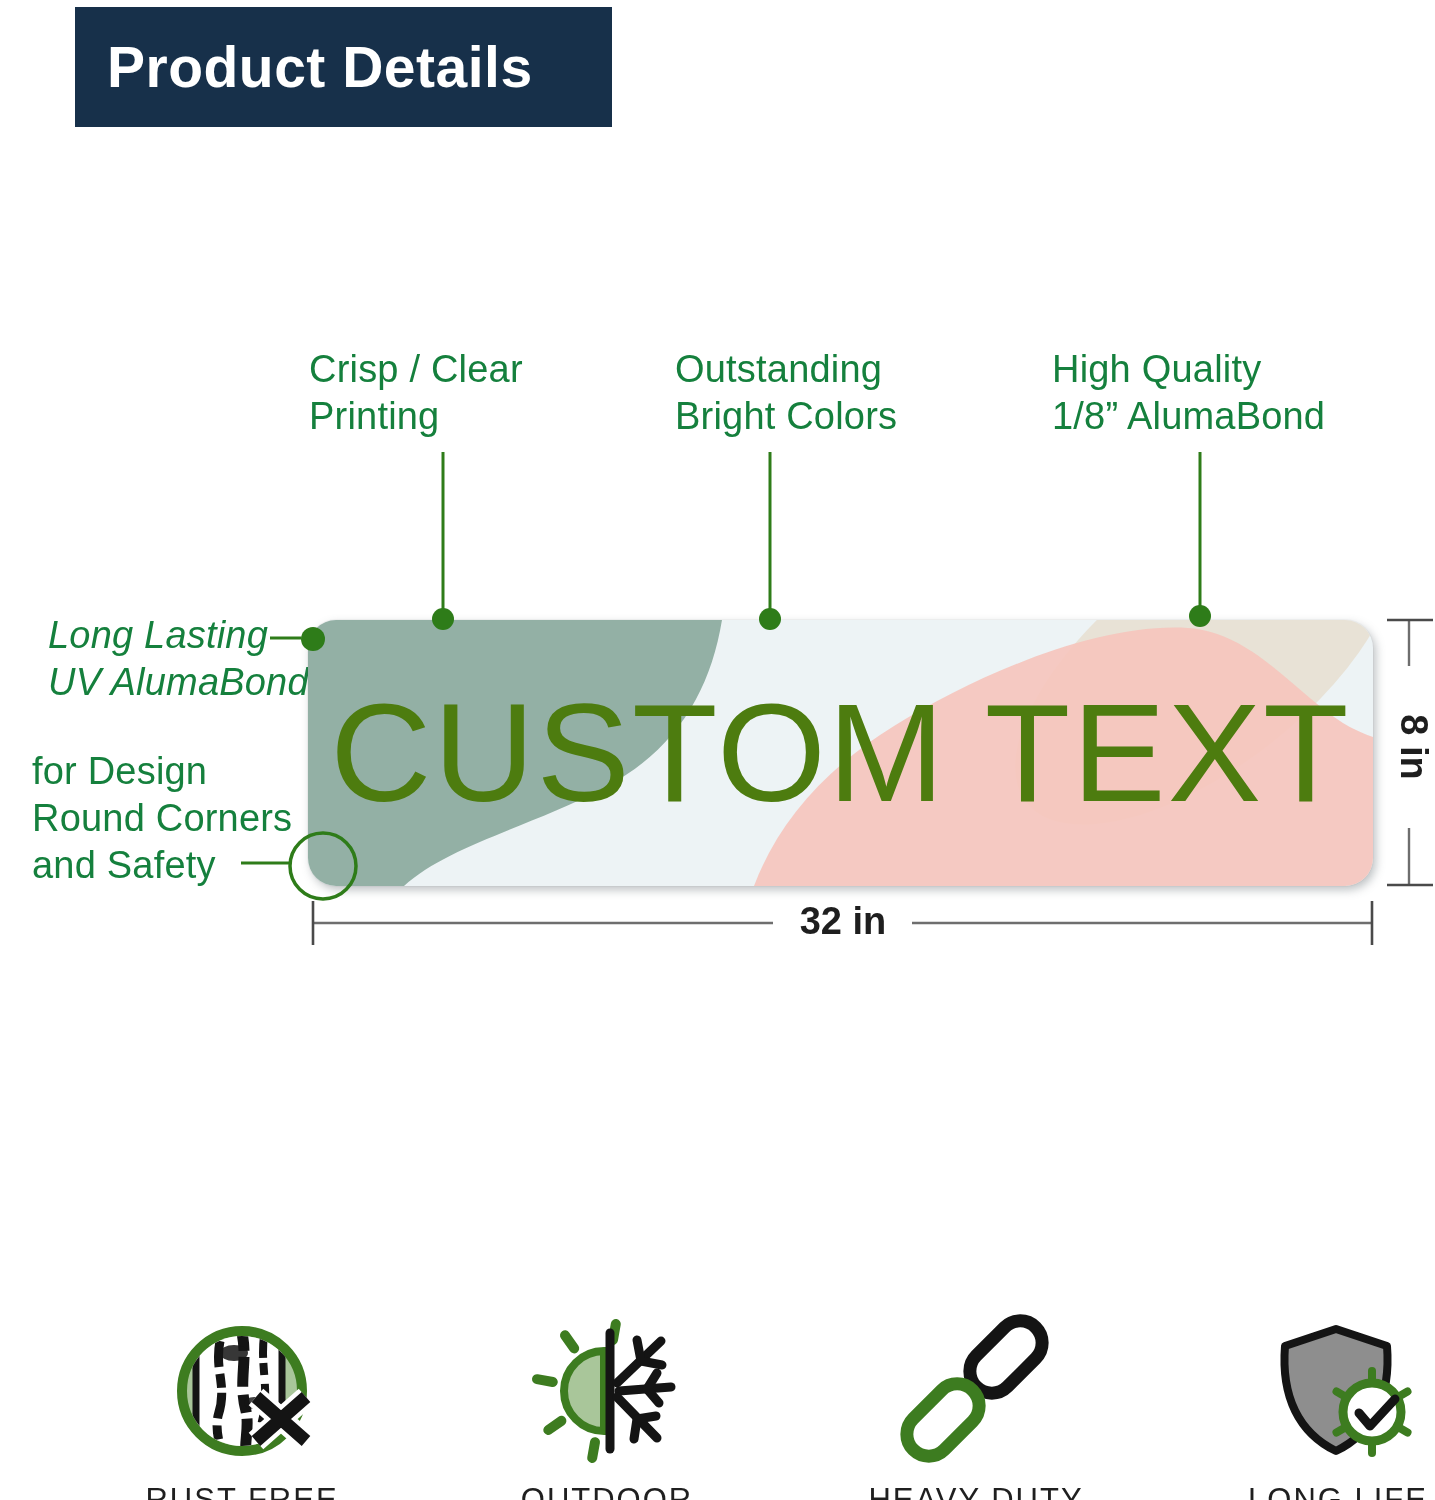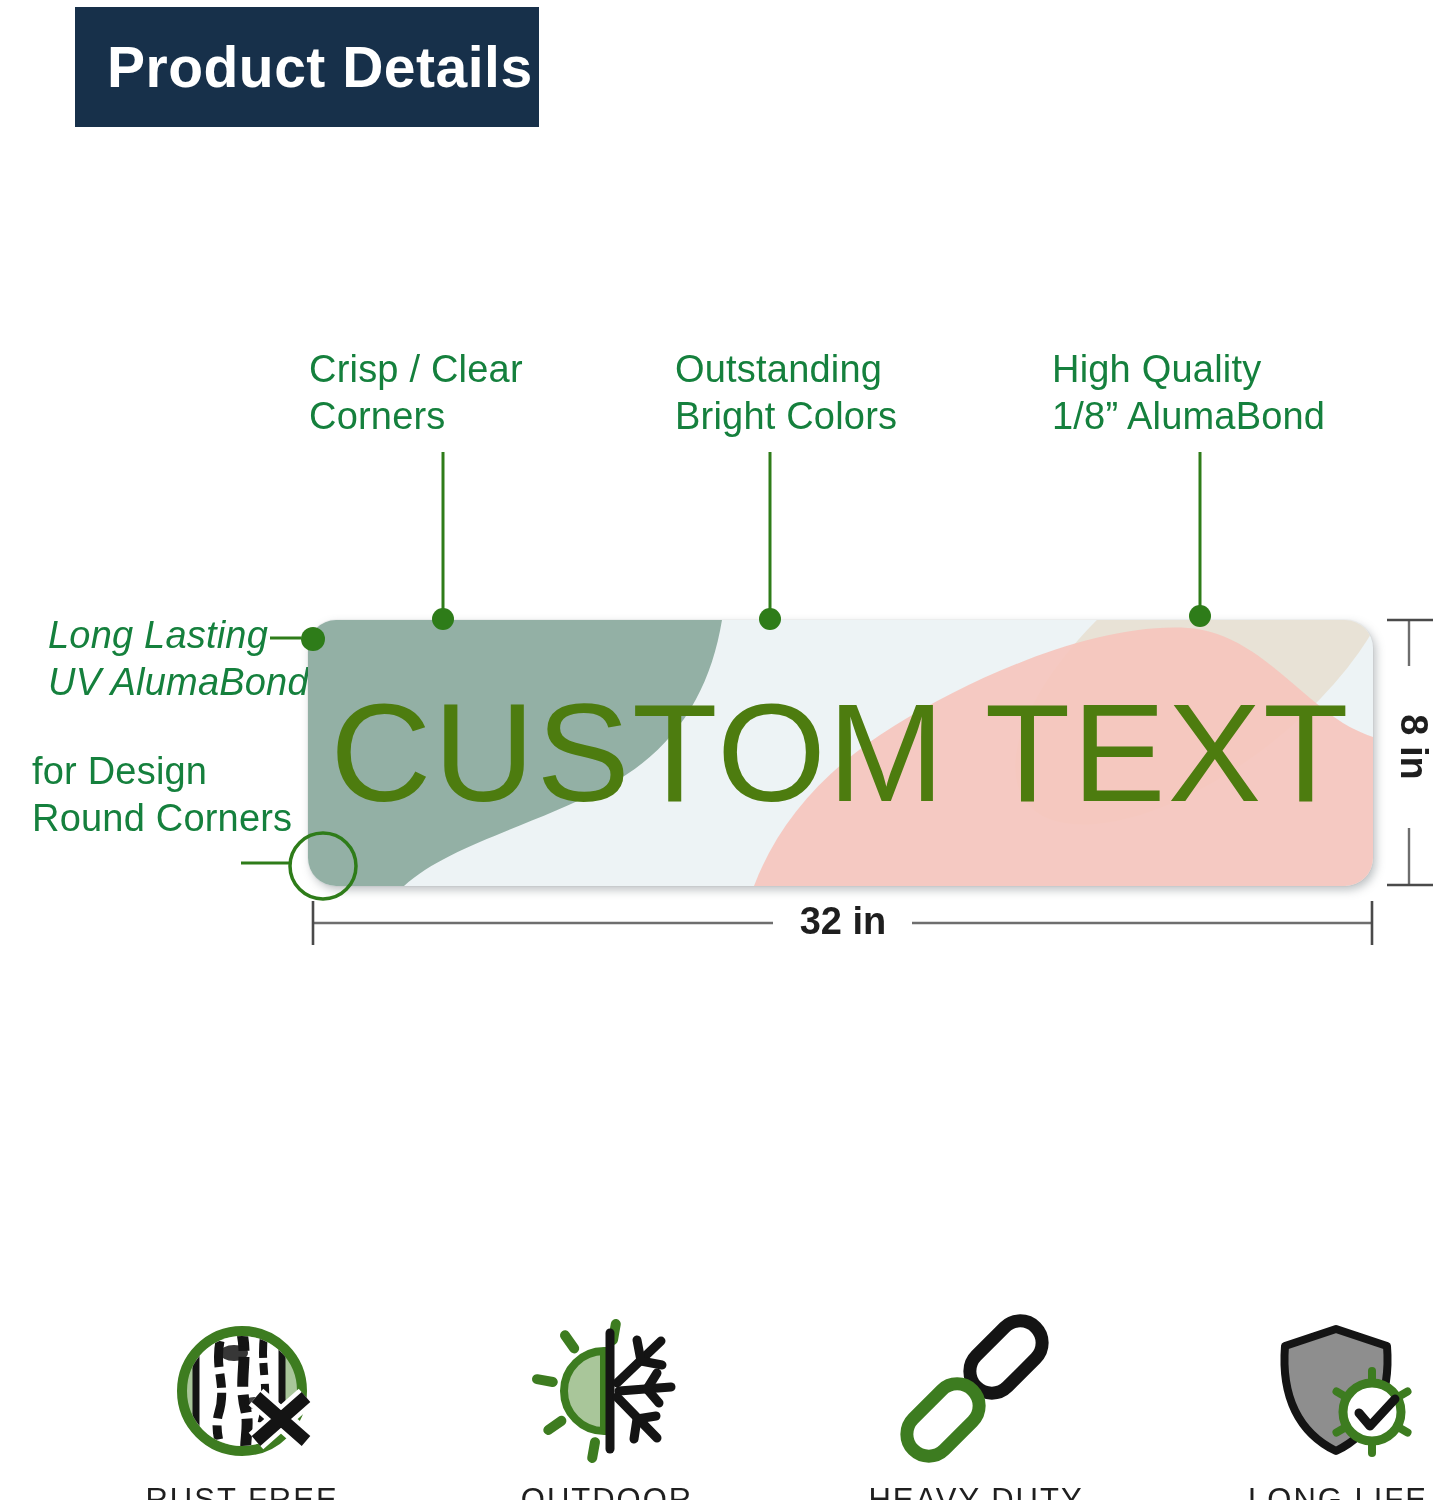--- a/index.html
+++ b/index.html
@@ -3,21 +3,21 @@
 <meta charset="utf-8">
 <style>
   * { margin:0; padding:0; box-sizing:border-box; }
   html,body { background:#ffffff; }
   .canvas {
     position:relative; width:1435px; height:1500px; background:#ffffff;
     font-family:"Liberation Sans", sans-serif; overflow:hidden;
   }
   
   .header {
-    position:absolute; left:75px; top:7px; width:464px; height:120px;
+    position:absolute; left:75px; top:7px; width:537px; height:120px;
     background:#17304a; display:flex; align-items:center; padding-left:32px;
   }
   .header span { color:#ffffff; font-size:57px; font-weight:700; letter-spacing:.5px; }
 
   
   .callout { position:absolute; color:#15803d; font-size:38px; line-height:47px; letter-spacing:.2px; }
   .c-crisp        { left:309px;  top:346px; }
   .c-colors       { left:675px;  top:346px; }
   .c-material     { left:1052px; top:346px; }
   .c-uv           { left:48px;   top:612px;font-style:italic; }
@@ -57,37 +57,38 @@
 <body>
 
 <div class="canvas">
 
   <div class="header">
     <span>Product Details</span>
   </div>
 
   <div class="callout c-crisp">
     <div>Crisp / Clear</div>
-    <div>Corners</div>
+    <div>Printing</div>
   </div>
   <div class="callout c-colors">
     <div>Outstanding</div>
     <div>Bright Colors</div>
   </div>
   <div class="callout c-material">
     <div>High Quality</div>
     <div>1/8” AlumaBond</div>
   </div>
   <div class="callout c-uv">
     <div>Long Lasting</div>
     <div>UV AlumaBond</div>
   </div>
   <div class="callout c-corners">
     <div>for Design</div>
     <div>Round Corners</div>
+    <div>and Safety</div>
   </div>
 
   <div class="sign">
     <svg width="1065" height="266" viewBox="0 0 1065 266">
       <ellipse cx="898" cy="42" rx="228" ry="104" transform="rotate(-38 898 42)" fill="#e8e2d6"></ellipse>
       <path d="M0,0 H414 C402,72 368,130 296,168 C224,206 140,226 96,266 H0 Z" fill="#93b0a5"></path>
       <path d="M446,266 C470,202 518,148 586,106 C666,56 790,2 880,8 C936,12 973,56 1014,88 C1034,104 1050,112 1065,117 L1065,266 Z" fill="#f5c6bd" fill-opacity="0.92"></path>
     </svg>
     <div class="sign-text">CUSTOM TEXT</div>
   </div>

